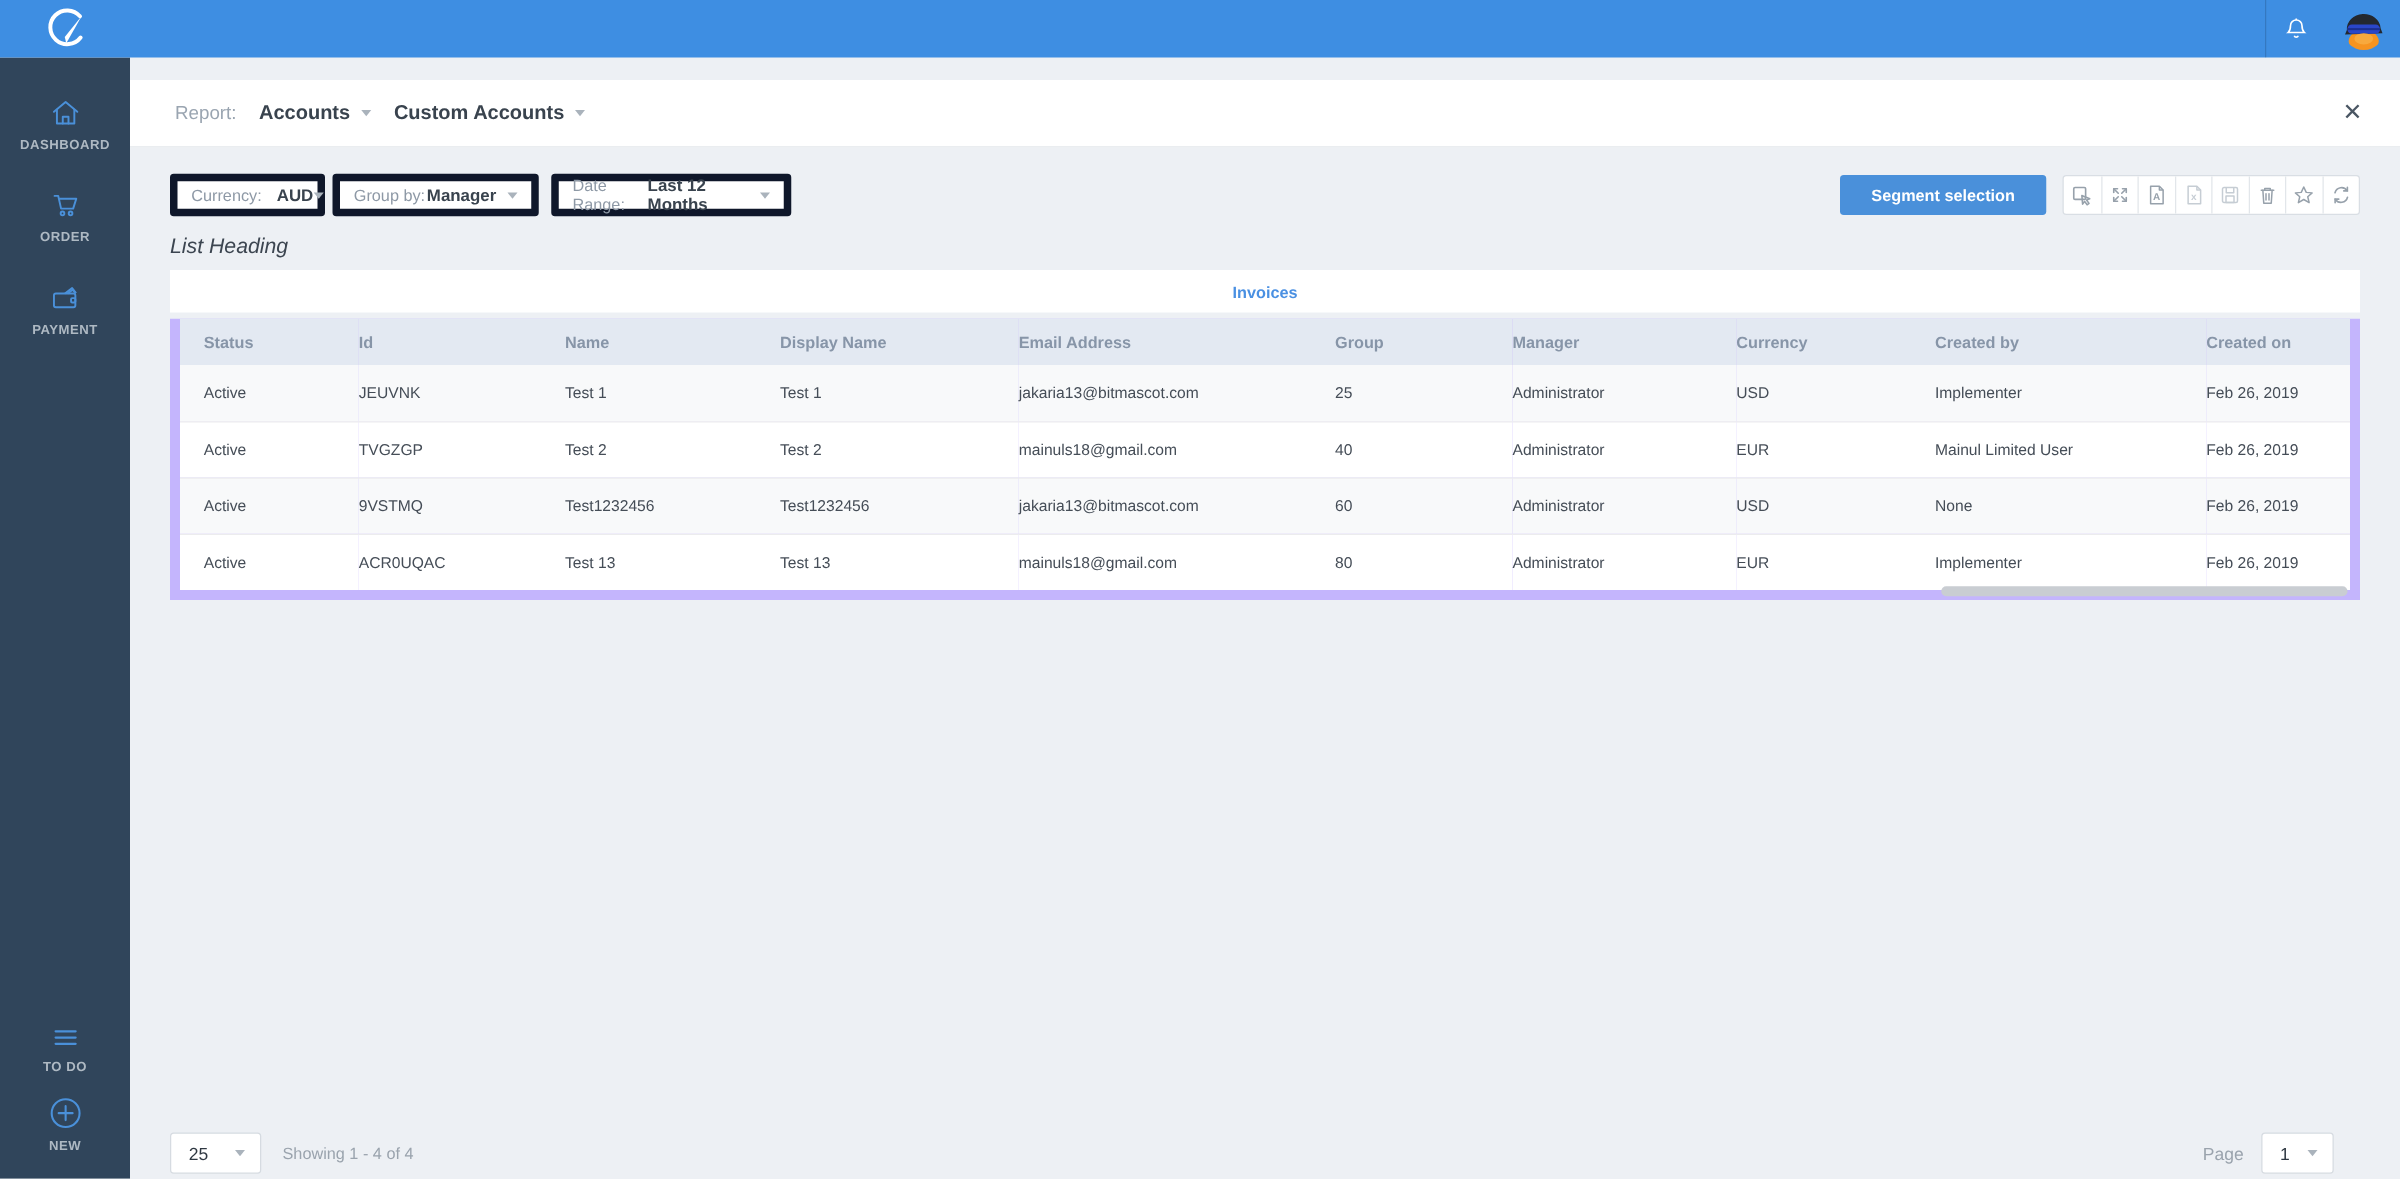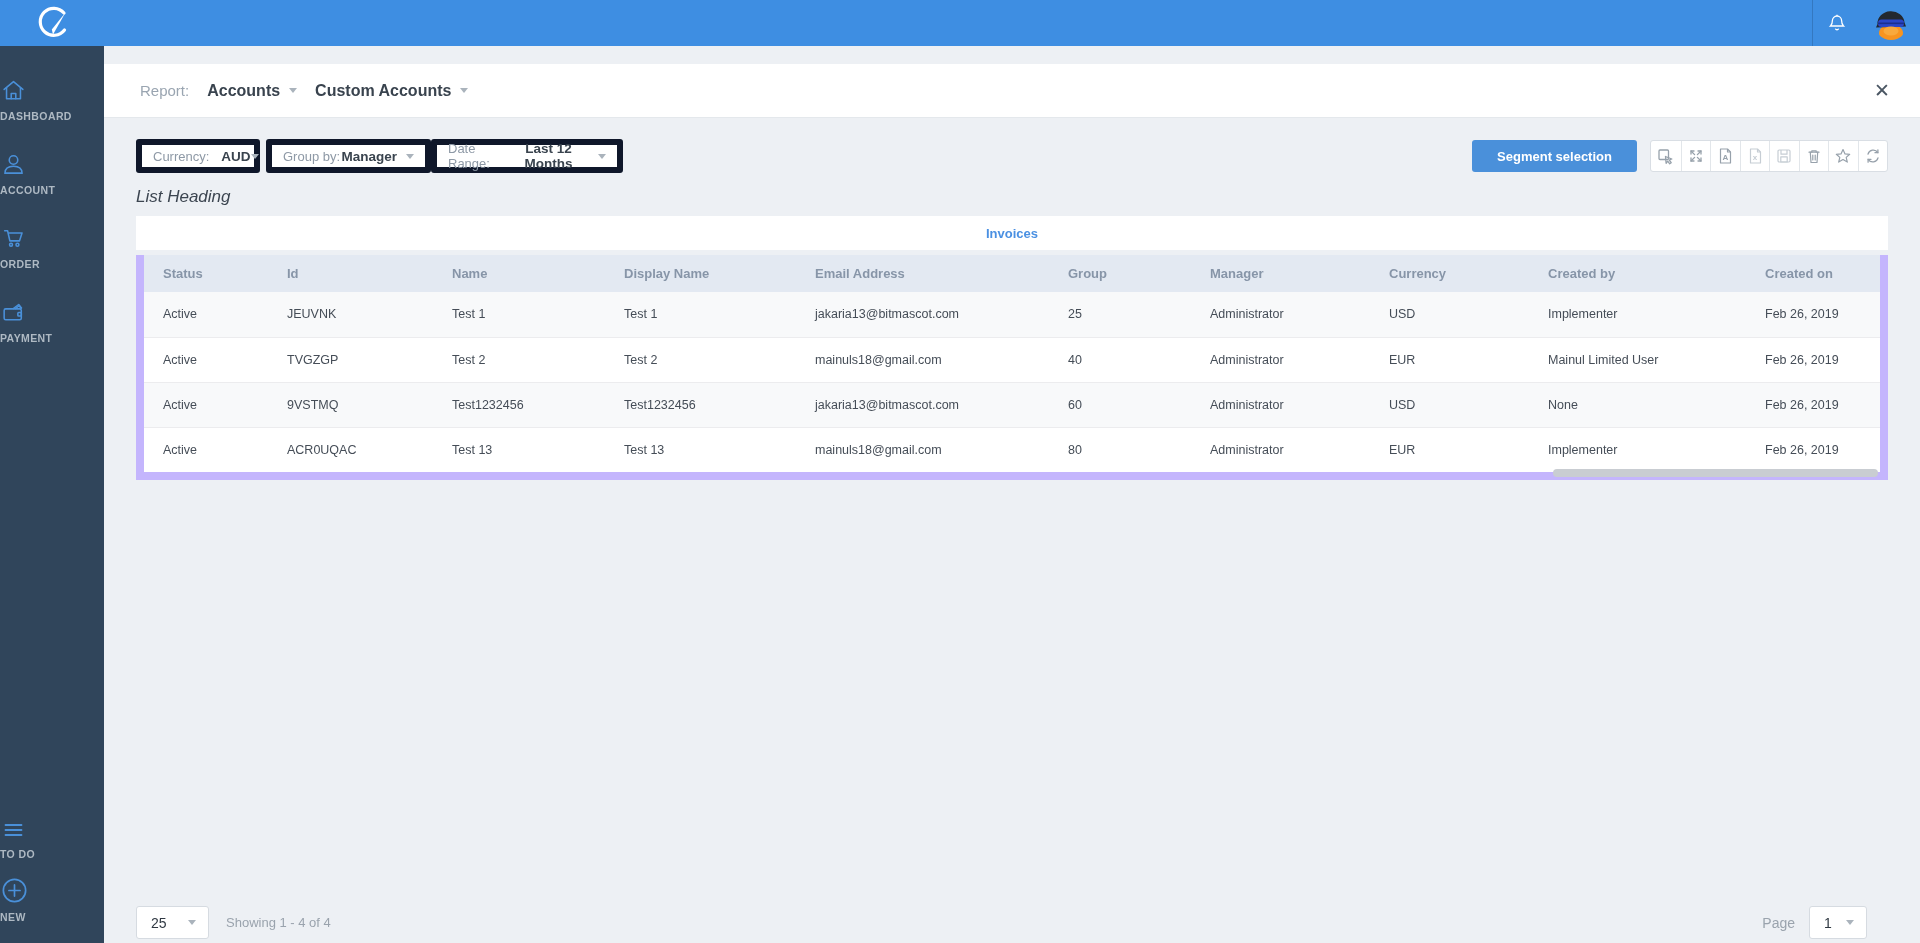--- a/index.html
+++ b/index.html
@@ -10,43 +10,43 @@
     overflow:hidden; color:#454d57;
   }
   
   .topbar { position:absolute; left:0; top:0; width:1920px; height:46px; background:#3e8ee2; z-index:5; }
   .logo-box { position:absolute; left:0; top:0; width:104px; height:46px; display:flex; align-items:center; justify-content:center; }
   .topbar-right { position:absolute; right:0; top:0; height:46px; display:flex; align-items:center; }
   .bell-box { height:46px; width:48px; display:flex; align-items:center; justify-content:center; border-left:1px solid rgba(0,0,0,0.15); cursor:pointer; }
   .avatar { width:34px; height:34px; border-radius:50%; margin:0 12px 0 14px; overflow:hidden; cursor:pointer; background:transparent; }
   
   .sidebar { position:absolute; left:0; top:46px; width:104px; height:897px; background:#30455b; }
-  .side-item { height:74px; display:flex; flex-direction:column; justify-content:center; cursor:pointer; }
+  .side-item { height:74px; display:flex; flex-direction:column; align-items:center; justify-content:center; cursor:pointer; }
   .side-item:first-child { margin-top:16px; }
   .side-item .lbl, .side-foot .lbl {
     margin-top:6px; font-size:10.5px; font-weight:bold; letter-spacing:.4px; color:#aeb9c3;
   }
   .side-icon { color:#4a90d9; display:block; }
   .side-foot { position:absolute; left:0; bottom:14px; width:104px; }
   .side-foot .side-item { height:60px; }
   
   .main { position:absolute; left:104px; top:64px; width:1816px; height:897px; }
   .report-header { height:54px; background:#fff; border-bottom:1px solid #e4e8ec; display:flex; align-items:center; padding-left:36px; }
   .report-label { font-size:15px; color:#9aa5b1; }
   .selector { display:flex; align-items:center; margin-left:18px; cursor:pointer; }
   .selector .val { font-size:16px; font-weight:bold; color:#39434e; }
   .caret { width:0; height:0; border-left:4.5px solid transparent; border-right:4.5px solid transparent; border-top:5.5px solid #aab3bc; margin-left:9px; display:inline-block; }
   .close-btn { margin-left:auto; margin-right:30px; font-size:19px; color:#4a5663; cursor:pointer; line-height:1; }
   
   .content { position:relative; padding:0 32px; }
   .filter-row { margin-top:21px; display:flex; align-items:center; height:34px; }
   .filter-box { height:34px; background:#fff; border:6px solid #0f172a; border-radius:3px; display:flex; align-items:center; padding:0 11px; margin-right:6px; cursor:pointer; }
   .filter-box .flbl { font-size:13px; color:#8e99a6; }
-  .filter-box .fval { font-size:13.5px; font-weight:bold; color:#39434e; margin-left:12px;text-align:center; }
-  .filter-box.w1 { width:124px; } .filter-box.w2 { width:165px; margin-right:0;} .filter-box.w3 { width:192px; }
+  .filter-box .fval { font-size:13.5px; font-weight:bold; color:#39434e; margin-left:12px; }
+  .filter-box.w1 { width:124px; } .filter-box.w2 { width:165px; margin-right:10px;} .filter-box.w3 { width:192px; }
   .filter-right { margin-left:auto; display:flex; align-items:center; }
   .segment-btn { width:165px; height:32px; background:#4a90da; border:none; border-radius:3px; color:#fff; font-size:13px; font-weight:bold; cursor:pointer; margin-right:13px; font-family:"Liberation Sans", sans-serif; }
   .icon-group { display:flex; background:#fff; border:1px solid #d9dee4; border-radius:3px; height:32px; overflow:hidden; }
   .icon-cell { width:29.5px; height:30px; display:flex; align-items:center; justify-content:center; color:#97a1ab; cursor:pointer; }
   .icon-cell + .icon-cell { border-left:1px solid #e2e6ea; }
   .icon-cell.dim { color:#c6cdd4; }
   
   .list-heading { margin-top:14px; font-size:17px; color:#3c4550;font-style:italic; }
   .table-card { margin-top:9px; }
   .tab-row { height:34px; background:#fff; display:flex; align-items:center; justify-content:center; margin-bottom:5px; }
@@ -109,29 +109,20 @@
 <div class="sidebar">
   <div class="side-item">
     <span class="side-icon">
       <svg width="27" height="27" viewBox="0 0 26 26" fill="none" stroke="currentColor" stroke-width="1.5" stroke-linecap="round" stroke-linejoin="round">
         <path d="M4 12 L13 4.5 L22 12"></path>
           <path d="M6.3 10.3 V21 H19.7 V10.3"></path>
           <path d="M10.8 21 v-5.2 h4.4 V21"></path>
       </svg>
     </span>
     <span class="lbl">DASHBOARD</span>
-  </div>
-  <div class="side-item">
-    <span class="side-icon">
-      <svg width="27" height="27" viewBox="0 0 26 26" fill="none" stroke="currentColor" stroke-width="1.5" stroke-linecap="round">
-        <circle cx="13" cy="8.7" r="4.1"></circle>
-          <path d="M4.8 21.3 c0-4.6 3.7-6.6 8.2-6.6 s8.2 2 8.2 6.6 Z"></path>
-      </svg>
-    </span>
-    <span class="lbl">ACCOUNT</span>
   </div>
   <div class="side-item">
     <span class="side-icon">
       <svg width="27" height="27" viewBox="0 0 26 26" fill="none" stroke="currentColor" stroke-width="1.5" stroke-linecap="round" stroke-linejoin="round">
         <path d="M4.5 5.5 h2.8 l2.2 9.8 h9.3 l2.4-7.6 H8"></path>
         <circle cx="10.6" cy="19" r="1.4"></circle>
           <circle cx="16.8" cy="19" r="1.4"></circle>
       </svg>
     </span>
     <span class="lbl">ORDER</span>

